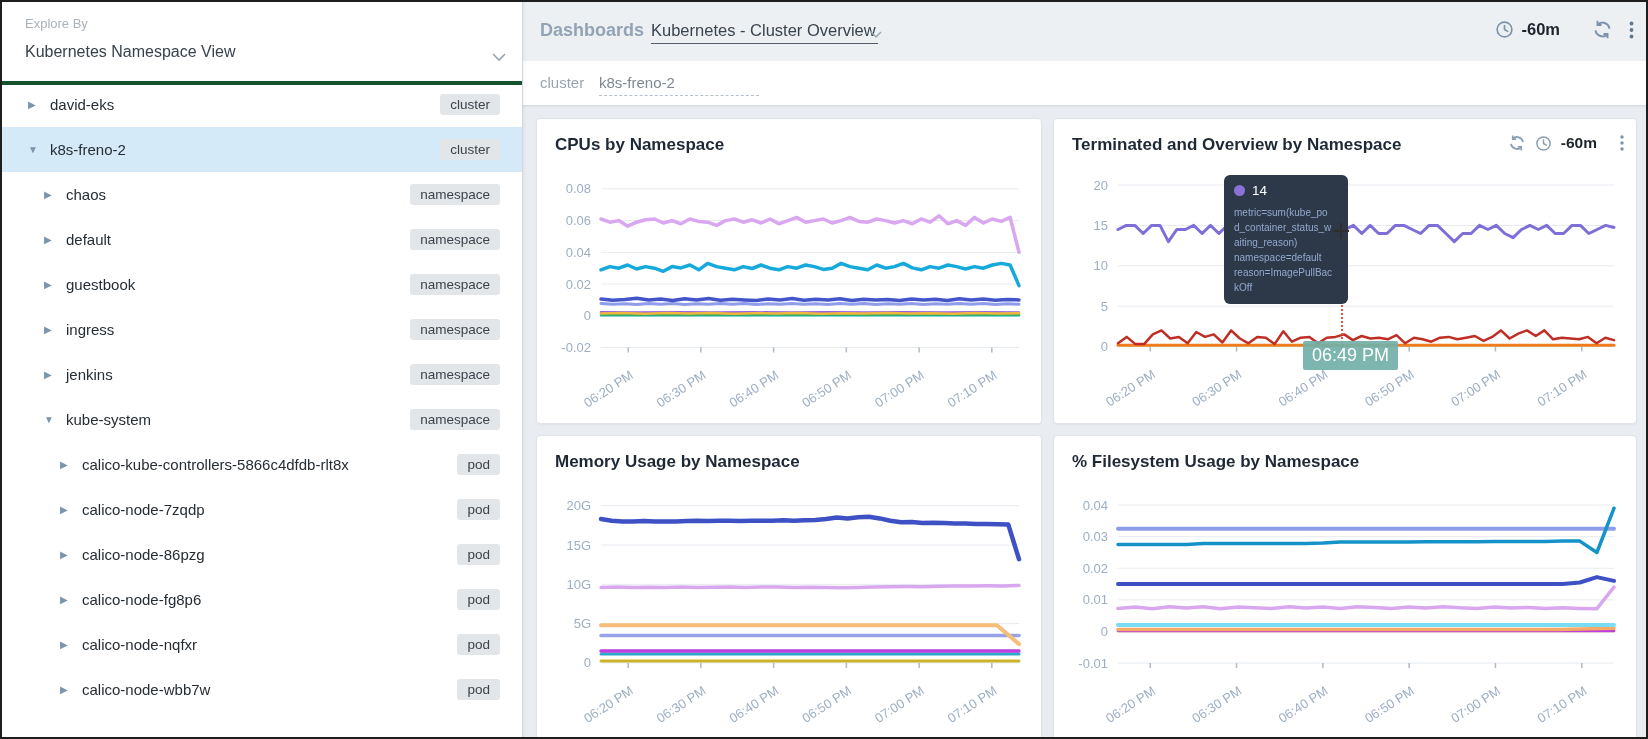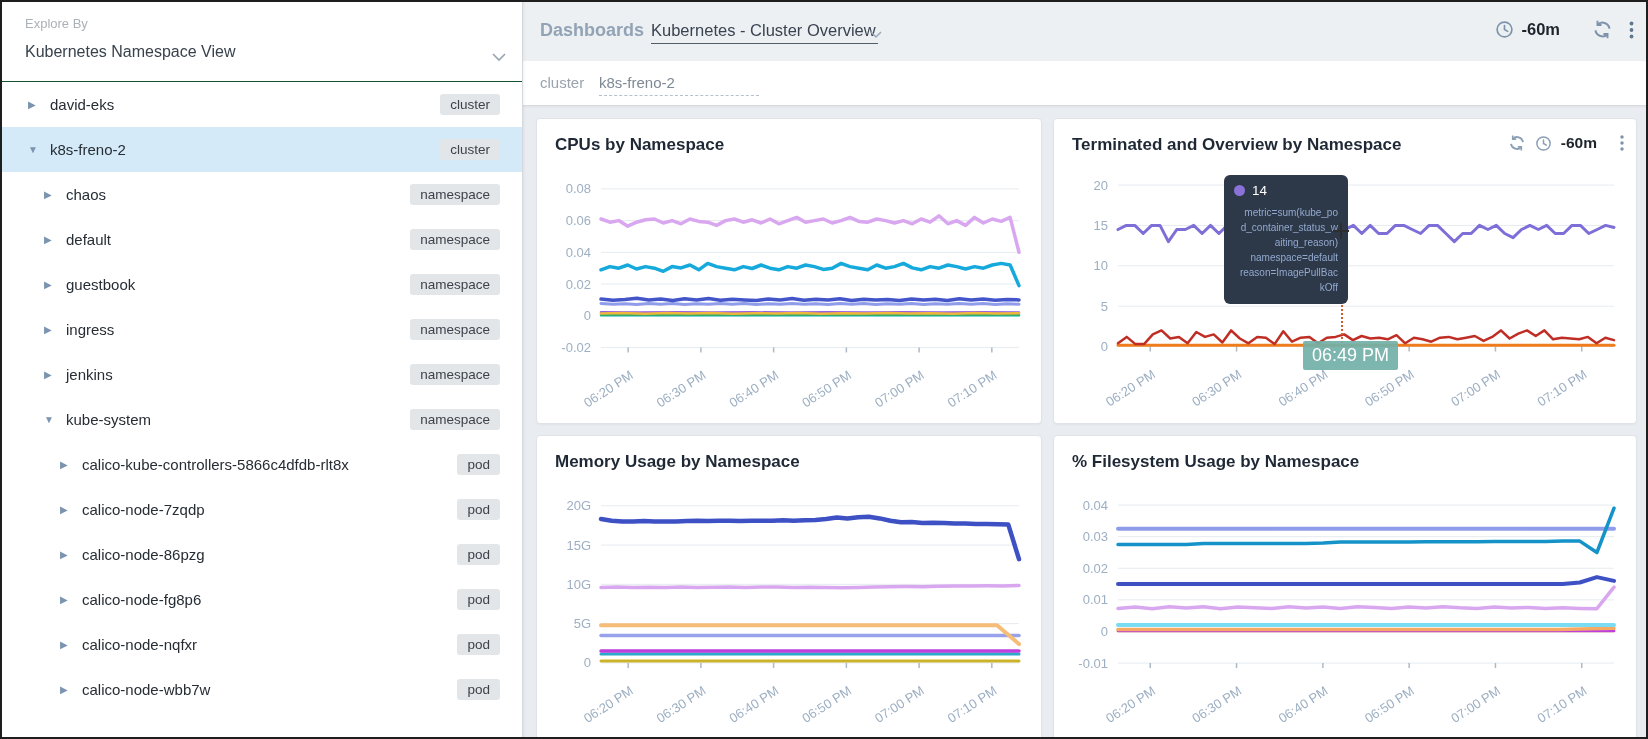--- a/index.html
+++ b/index.html
@@ -3,21 +3,21 @@
 <meta charset="utf-8">
 <style>
   html,body{margin:0;padding:0;background:#fff;}
   .app{position:relative;width:1648px;height:739px;overflow:hidden;
        font-family:"Liberation Sans","DejaVu Sans",sans-serif;background:#e9edf1;}
   .frame{position:absolute;inset:0;border:2px solid #1e1e1e;pointer-events:none;z-index:99;}
 
   
   .sidebar{position:absolute;left:0;top:0;bottom:0;width:522px;background:#fff;
            border-right:1px solid #d3d8dc;box-shadow:1px 0 3px rgba(0,0,0,.06);z-index:5;}
-  .sidebar-head{position:relative;height:81px;border-bottom:1px solid #14532d;}
+  .sidebar-head{position:relative;height:81px;border-bottom:4px solid #14532d;}
   .explore-by{position:absolute;left:25px;top:16px;font-size:13px;color:#aab1b8;}
   .view-name{position:absolute;left:25px;top:43px;font-size:16px;color:#38424d;}
   .view-chevron{position:absolute;right:16px;top:48px;}
   .tree{position:absolute;top:82px;left:0;right:0;}
   .tree-row{height:45px;display:flex;align-items:center;position:relative;
             font-size:15px;color:#262d34;cursor:pointer;}
   .tree-row.selected{background:#d4eaf8;}
   .arrow{width:22px;font-size:10px;color:#7b95ae;flex:none;}
   .tree-label{white-space:nowrap;}
   .badge{position:absolute;right:22px;background:#e3e6e9;color:#3c434b;
@@ -33,21 +33,21 @@
   .head-tools{position:absolute;right:14px;top:19px;display:flex;align-items:center;}
   .time-text{font-size:16.5px;font-weight:bold;color:#1d242c;margin-left:7px;}
   .icon-btn{cursor:pointer;display:inline-flex;align-items:center;}
 
   .filter-bar{position:absolute;top:61px;left:0;right:0;height:44px;background:#fff;
               border-bottom:1px solid #d7dbdf;box-shadow:0 1px 2px rgba(0,0,0,.05);}
   .filter-key{position:absolute;left:18px;top:13px;font-size:15px;color:#99a3ae;}
   .filter-value{position:absolute;left:77px;top:13px;font-size:15px;color:#7e8994;
                 min-width:160px;border-bottom:1px dashed #b6c0ca;padding-bottom:4px;cursor:pointer;}
 
-  .content{position:absolute;top:105px;left:0;right:0;bottom:0;text-align:right;}
+  .content{position:absolute;top:105px;left:0;right:0;bottom:0;}
   .panel{position:absolute;background:#fff;border:1px solid #dfe3e7;border-radius:4px;
          box-shadow:0 1px 2px rgba(0,0,0,.04);}
   #panel0{left:14px;top:13px;width:504px;height:304px;}
   #panel1{left:531px;top:13px;width:582px;height:304px;}
   #panel2{left:14px;top:330px;width:504px;height:304px;}
   #panel3{left:531px;top:330px;width:582px;height:304px;}
   .panel-title{position:absolute;left:18px;top:16px;font-size:17px;font-weight:bold;color:#1f2835;z-index:2;}
   .chart{position:absolute;inset:0;cursor:crosshair;}
   .panel-tools{position:absolute;top:15px;right:12px;display:flex;gap:9px;align-items:center;z-index:3;}
   .panel-time{font-size:15.5px;font-weight:bold;color:#1d242c;}

